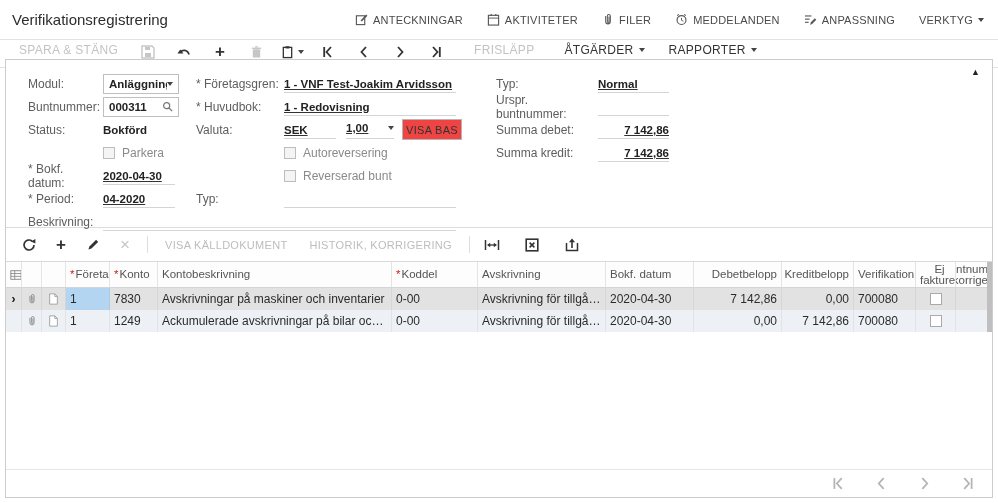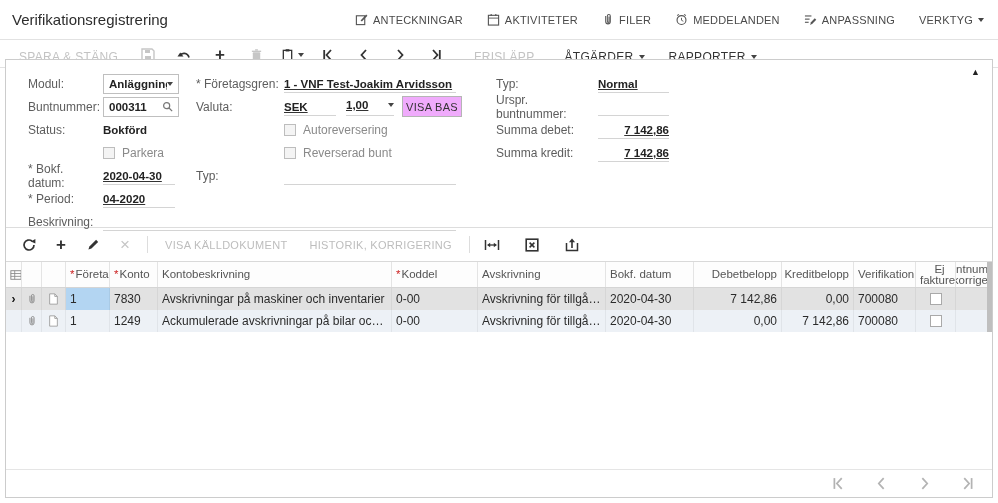--- a/index.html
+++ b/index.html
@@ -15,21 +15,21 @@
              padding:0 14px 0 12px; border-bottom:1px solid #e2e2e2; }
   .apptitle { font-size:15px; color:#2d2d2d; }
   .headlinks { display:flex; align-items:center; gap:24px; }
   .hlink { display:flex; align-items:center; gap:5px; font-size:11px; color:#4a4a4a;
            cursor:pointer; letter-spacing:.2px; }
   .hlink .ic { color:#555; }
   .caret { width:0; height:0; border-left:3.5px solid transparent; border-right:3.5px solid transparent;
            border-top:4px solid #444; display:inline-block; }
 
   
-  .toolbar { height:28px; display:flex; align-items:flex-end; padding:0 10px; gap:6px;
+  .toolbar { height:28px; display:flex; align-items:flex-start; padding:0 10px; gap:6px;
              border-bottom:1px solid #e2e2e2; }
   .tbtn { font-size:12px; color:#333; padding:3px 9px; cursor:pointer; display:flex;
           align-items:center; gap:5px; white-space:nowrap; }
   .tbtn.txt { letter-spacing:.3px; }
   .tbtn.dis { color:#c3c3c3; cursor:default; }
   .iconbtn { width:30px; height:24px; display:flex; align-items:center; justify-content:center;
              cursor:pointer; color:#333; }
   .iconbtn.dis { color:#c6c6c6; cursor:default; }
   .plus { font-size:17px; font-weight:bold; line-height:14px; }
   .xmark { font-size:17px; line-height:14px; }
@@ -45,21 +45,21 @@
   .frow { display:flex; align-items:center; height:19px; margin-bottom:4px; }
   .flabel { font-size:12px; color:#5d5d5d; flex:none; }
   .c1 .flabel { width:75px; }
   .c2 .flabel { width:88px; }
   .c3 .flabel { width:102px; }
   .val { font-size:11.5px; font-weight:bold; color:#222; white-space:nowrap; }
   .uline { border-bottom:1px solid #d4d4d4; height:18px; display:flex; align-items:flex-end;
            padding-bottom:2px;text-decoration:underline; }
   .boxctl { border:1px solid #bfbfbf; background:#fff; height:20px; display:flex;
             align-items:center; justify-content:space-between; padding:0 5px; cursor:pointer; }
-  .btnctl { border:1px solid #b5b5b5; background:#f0abfc; height:21px; display:flex; align-items:center;
+  .btnctl { border:1px solid #b5b5b5; background:#ef4444; height:21px; display:flex; align-items:center;
             justify-content:center; font-size:11px; color:#333; cursor:pointer; letter-spacing:.3px; }
   .num { justify-content:flex-end; }
   .cb { width:12px; height:12px; border:1px solid #bdbdbd; background:#f4f4f4; flex:none;
         display:inline-block; }
   .cb.white { background:#fff; border-color:#a9a9a9; }
   .cblabel { font-size:12px; color:#8a8a8a; margin-left:7px; }
 
   
   .gridbar { height:34px; display:flex; align-items:center; padding:0 8px; gap:2px;
              border-bottom:1px solid #d9d9d9; flex:none; }
@@ -295,20 +295,26 @@
     </div>
 
     <div class="fcol c2" style="left:190px">
       <div class="frow">
         <label class="flabel">* Företagsgren:</label>
         <div class="uline" style="width:172px">
           <span class="val">1 - VNF Test-Joakim Arvidsson</span>
         </div>
       </div>
       <div class="frow">
+        <label class="flabel">* Huvudbok:</label>
+        <div class="uline" style="width:172px">
+          <span class="val">1 - Redovisning</span>
+        </div>
+      </div>
+      <div class="frow">
         <label class="flabel">Valuta:</label>
         <div class="uline" style="width:52px">
           <span class="val">SEK</span>
         </div>
         <div class="uline" style="width:48px; margin-left:10px; justify-content:space-between; align-items:center">
           <span class="val">1,00</span>
           <span class="caret"></span>
         </div>
         <div class="btnctl" style="width:60px; margin-left:8px">VISA BAS</div>
       </div>

